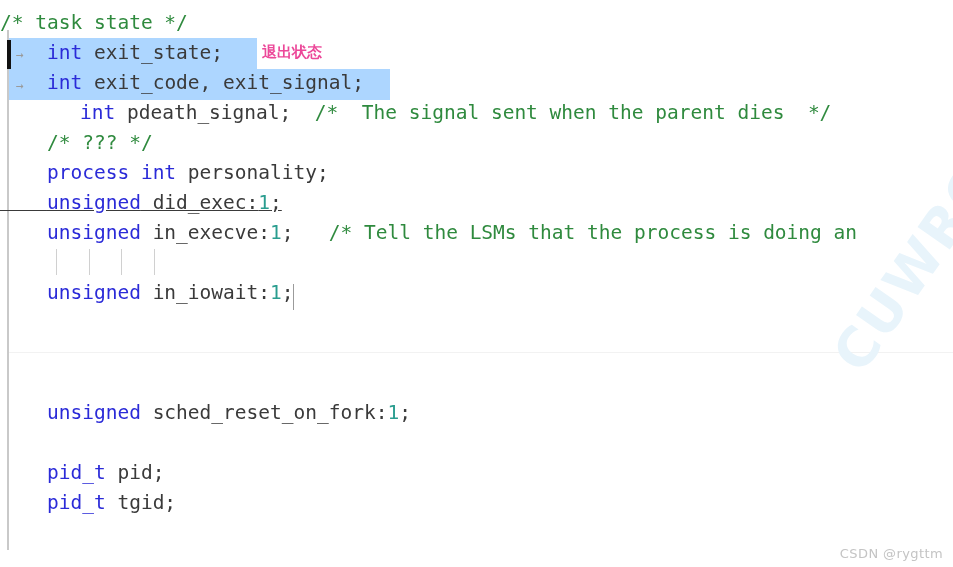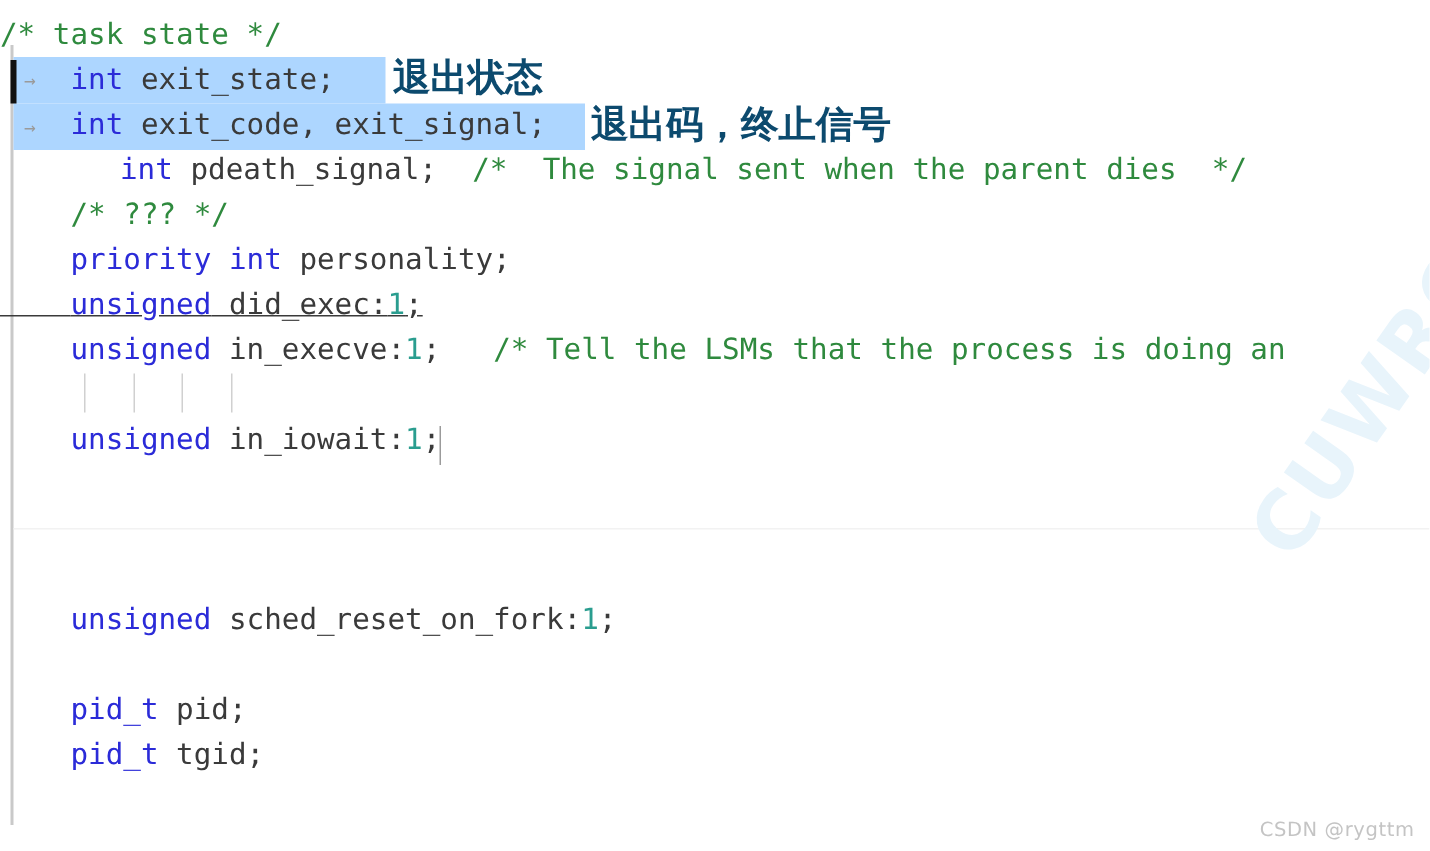--- a/index.html
+++ b/index.html
@@ -96,24 +96,24 @@
 
   .kw   { color: #2b2bd8; }        
   .cmt  { color: #2f8a3e; }        
   .num  { color: #2a9d8f; }        
   .id   { color: #3a3a3a; }        
   .punc { color: #3a3a3a; }
 
   
   .annot {
     position: absolute;
-    color: #0c4a6e;
+    color: #ec4899;
     font-family: "DejaVu Sans", "Liberation Sans", sans-serif;
     font-weight: bold;
-    font-size: 25px;
+    font-size: 15px;
     line-height: 22px;
     white-space: nowrap;
   }
 
   
   .wm-diag {
     position: absolute;
     right: -6px;
     top: 150px;
     transform: rotate(-55deg);
@@ -160,33 +160,32 @@
   <div class="indent-guide" style="left:154px;"></div>
 
   <div class="inline-caret" style="left:293px; top:284px; height:26px;"></div>
 
   <div id="code-lines">
       <div class="line" style="top: 8px;"><span class="cmt">/* task state */</span></div>
       <div class="line" style="top: 38px;"><span class="punc">    </span><span class="kw">int</span><span class="id"> exit_state;</span></div>
       <div class="line" style="top: 68px;"><span class="punc">    </span><span class="kw">int</span><span class="id"> exit_code, exit_signal;</span></div>
       <div class="line" style="top: 98px; padding-left: 33px;"><span class="punc">    </span><span class="kw">int</span><span class="id"> pdeath_signal;  </span><span class="cmt">/*  The signal sent when the parent dies  */</span></div>
       <div class="line" style="top: 128px;"><span class="punc">    </span><span class="cmt">/* ??? */</span></div>
-      <div class="line" style="top: 158px;"><span class="punc">    </span><span class="kw">priority int</span><span class="id"> personality;</span></div>
+      <div class="line" style="top: 158px;"><span class="punc">    </span><span class="kw">process int</span><span class="id"> personality;</span></div>
       <div class="line" style="top: 188px; text-decoration: underline;"><span class="punc">    </span><span class="kw">unsigned</span><span class="id"> did_exec:</span><span class="num">1</span><span class="id">;</span></div>
       <div class="line" style="top: 218px;"><span class="punc">    </span><span class="kw">unsigned</span><span class="id"> in_execve:</span><span class="num">1</span><span class="id">;   </span><span class="cmt">/* Tell the LSMs that the process is doing an</span></div>
       <div class="line" style="top: 248px;"><span class="punc">              </span></div>
       <div class="line" style="top: 278px;"><span class="punc">    </span><span class="kw">unsigned</span><span class="id"> in_iowait:</span><span class="num">1</span><span class="id">;</span></div>
       <div class="line" style="top: 308px;">&nbsp;</div>
       <div class="line" style="top: 338px;">&nbsp;</div>
       <div class="line" style="top: 368px;"><span class="punc">    </span></div>
       <div class="line" style="top: 398px;"><span class="punc">    </span><span class="kw">unsigned</span><span class="id"> sched_reset_on_fork:</span><span class="num">1</span><span class="id">;</span></div>
       <div class="line" style="top: 428px;">&nbsp;</div>
       <div class="line" style="top: 458px;"><span class="punc">    </span><span class="kw">pid_t</span><span class="id"> pid;</span></div>
       <div class="line" style="top: 488px;"><span class="punc">    </span><span class="kw">pid_t</span><span class="id"> tgid;</span></div>
     </div>
 
   <div class="annot" style="left:262px; top:41px;">退出状态</div>
-  <div class="annot" style="left:394px; top:72px;">退出码，终止信号</div>
 
   <div class="wm-diag">CUWRO</div>
   <div class="wm-corner">CSDN @rygttm</div>
 
 </div>
 
 </body></html>

